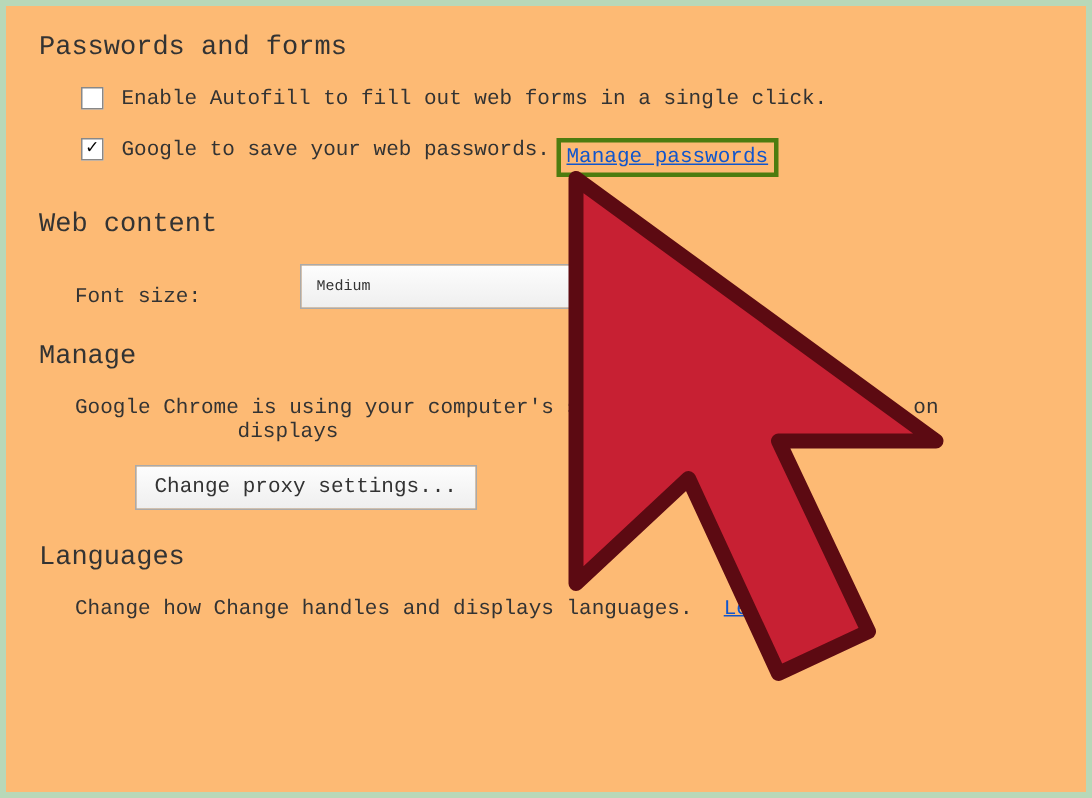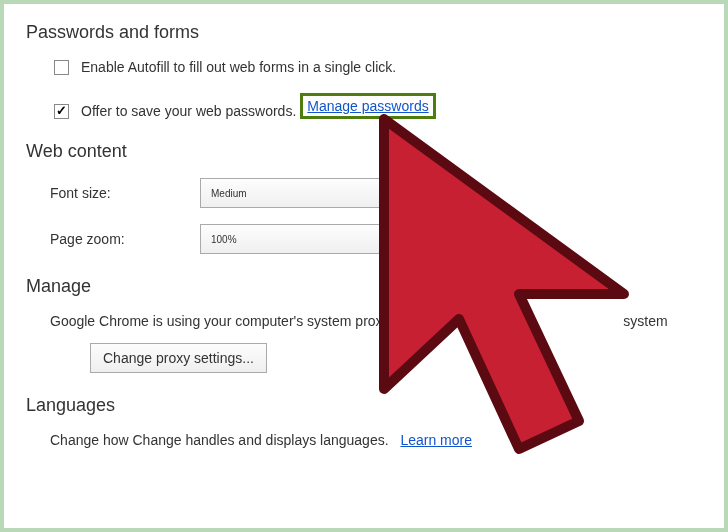--- a/index.html
+++ b/index.html
@@ -8,35 +8,36 @@
       height: 532px;
       background: #b8d8b8;
       padding: 4px;
       font-family: Arial, Helvetica, sans-serif;
       font-size: 14px;
       color: #333;
       position: relative;
       overflow: hidden;
     }
     .panel {
-      background: #ffffff;
+      background: #fdba74;
       width: 100%;
       height: 100%;
       padding: 18px 22px 0 22px;
       position: relative;
+      font-family: Liberation Mono, monospace;
     }
     .section-title {
       font-size: 18px;
       color: #333;
       margin-bottom: 16px;
       font-weight: normal;
     }
     .setting-row {
       display: flex;
-      align-items: flex-end;
+      align-items: flex-start;
       margin-bottom: 18px;
       margin-left: 28px;
     }
     .checkbox {
       width: 15px;
       height: 15px;
       border: 1px solid #888;
       background: #fff;
       margin-right: 12px;
       display: inline-flex;
@@ -62,21 +63,21 @@
       cursor: pointer;
     }
     .link.underline { text-decoration: underline; }
     .highlight-box {
       border: 3px solid #4d7c0f;
       padding: 2px 4px;
       display: inline-block;
     }
     .web-content-row {
       display: flex;
-      align-items: center;
+      align-items: flex-end;
       margin-left: 24px;
       margin-bottom: 16px;
     }
     .field-label {
       width: 150px;
       color: #333;
     }
     .select {
       width: 200px;
       height: 30px;
@@ -134,57 +135,51 @@
     <h2 class="section-title">Passwords and forms</h2>
 
     <div class="setting-row">
       <span class="checkbox"></span>
       <span class="setting-text">Enable Autofill to fill out web forms in a single click.</span>
       <span style="width:4px"></span>
     </div>
 
     <div class="setting-row">
       <span class="checkbox checked"></span>
-      <span class="setting-text">Offer to save your web passwords.</span>
+      <span class="setting-text">Google to save your web passwords.</span>
       <span style="width:4px"></span>
       <span class="highlight-box">
         <a class="link underline">Manage passwords</a>
       </span>
     </div>
   </div>
 
   <div class="section">
     <h2 class="section-title">Web content</h2>
 
     <div class="web-content-row">
       <span class="field-label">Font size:</span>
       <div class="select">
         <span>Medium</span>
       </div>
       <div class="button">
         <span>Cu</span>
       </div>
     </div>
 
-    <div class="web-content-row">
-      <span class="field-label">Page zoom:</span>
-      <div class="select">
-        <span>100%</span>
-      </div>
-    </div>
   </div>
 
   <div class="section">
     <h2 class="section-title">Manage</h2>
     <div class="network-text">
       <span>Google Chrome is using your computer's system proxy set</span>
       <span style="display:inline-block;width:80px"></span>
       <span>on</span>
       <span style="display:inline-block;width:100px"></span>
-      <span>system</span>
+      <span>displays</span>
     </div>
     <div class="proxy-button-wrap">
       <div class="button" style="margin-left:0">
         <span>Change proxy settings...</span>
       </div>
     </div>
   </div>
 
   <div class="section" style="margin-bottom:12px">
     <h2 class="section-title">Languages</h2>

